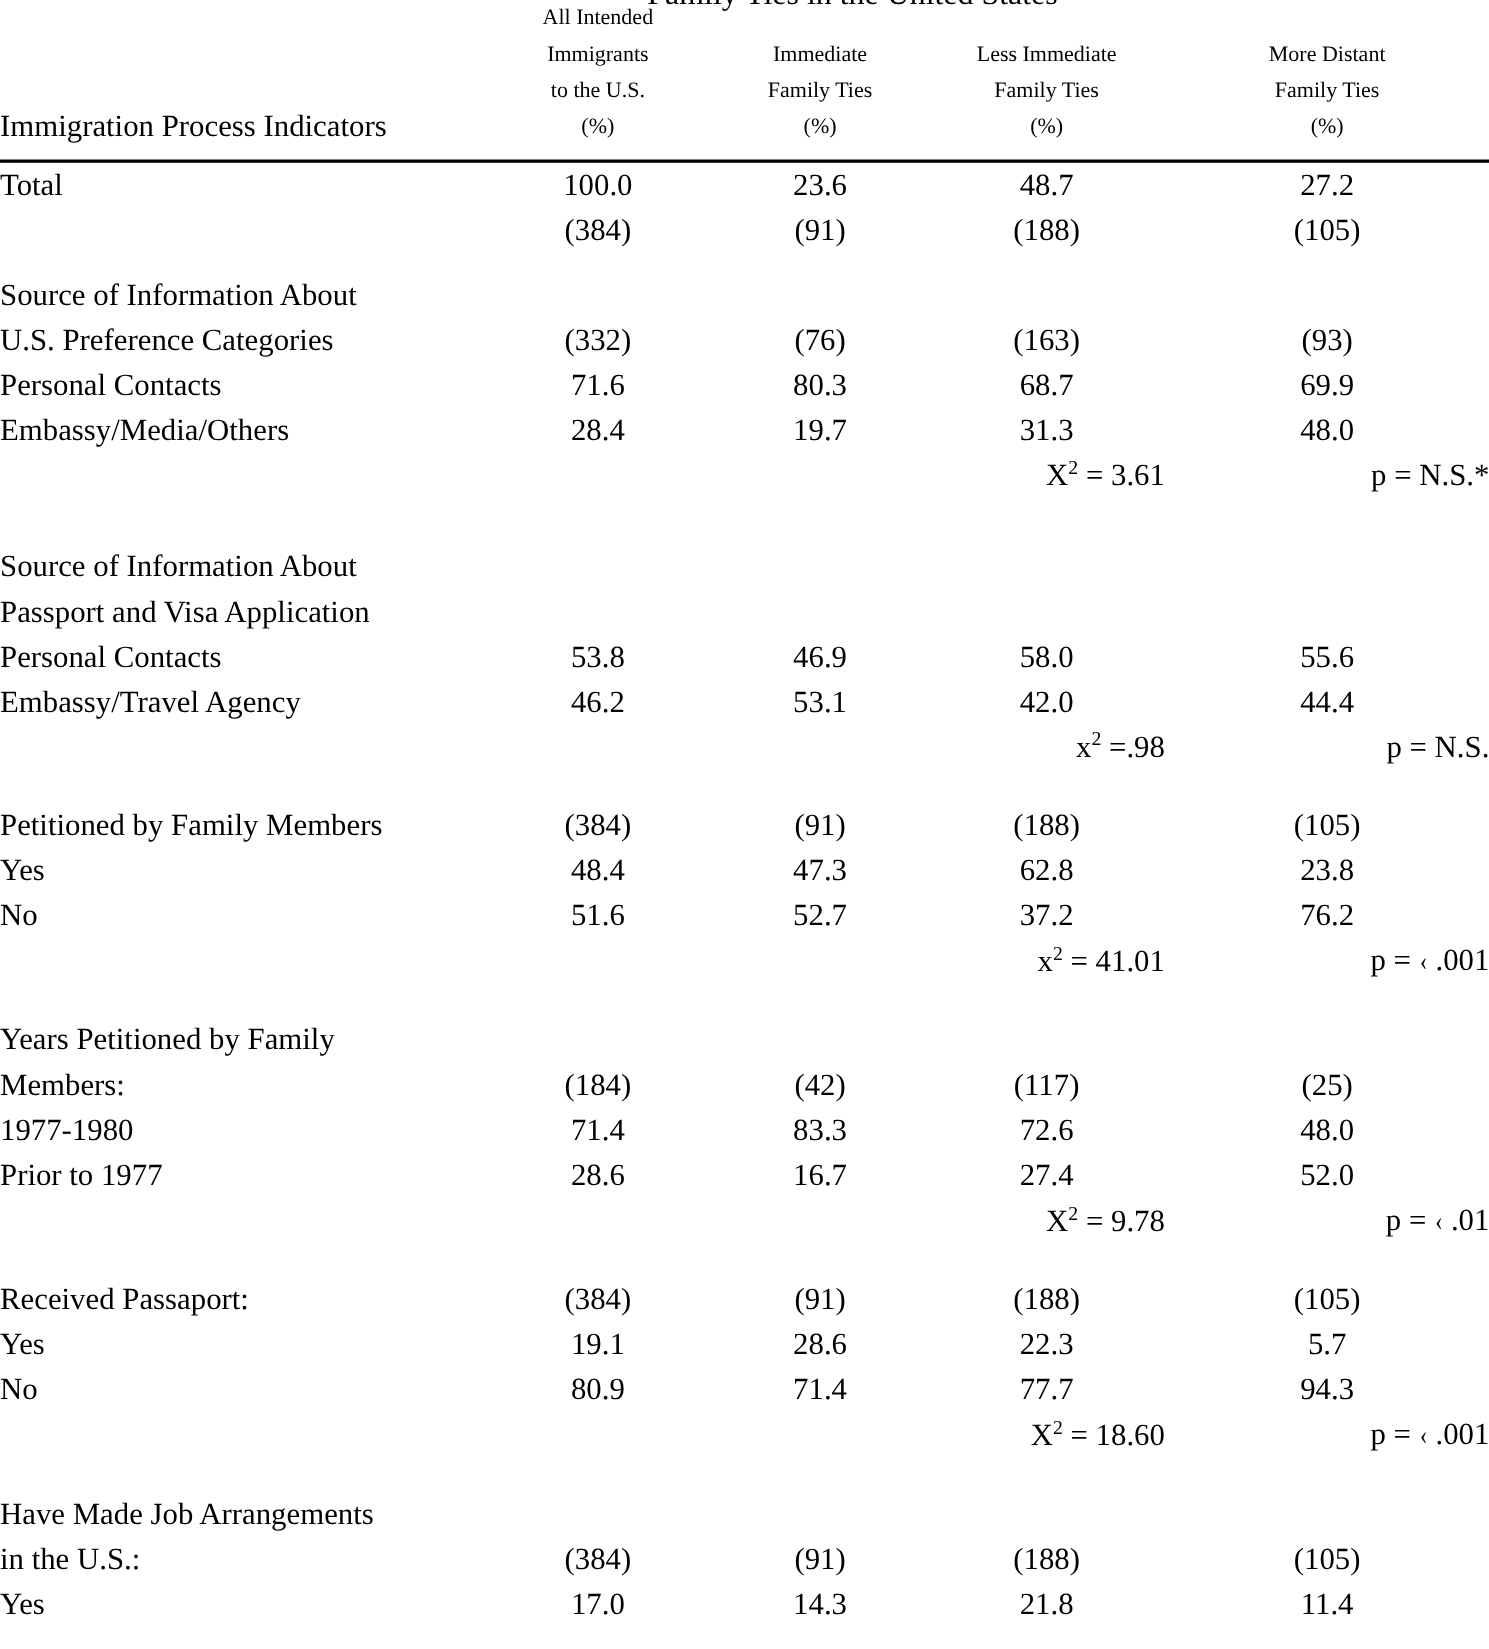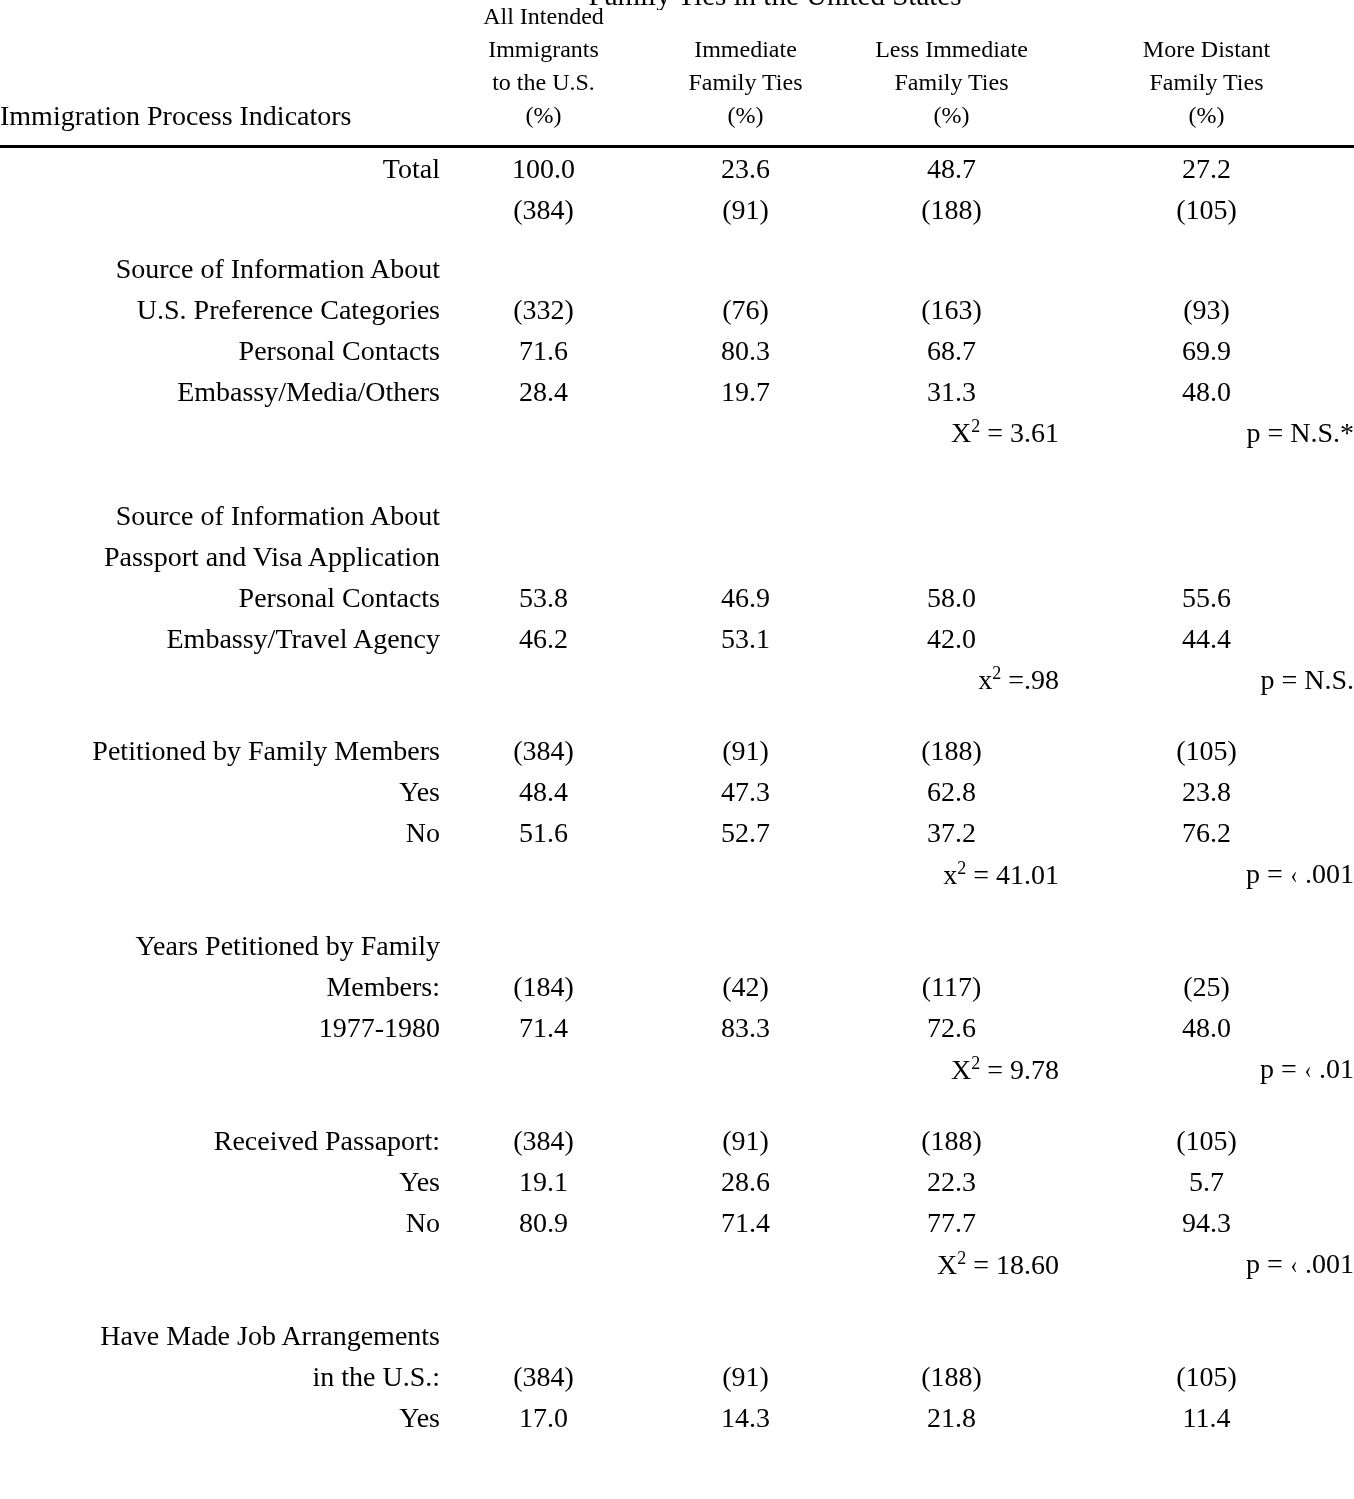--- a/index.html
+++ b/index.html
@@ -61,21 +61,21 @@
 
   
   col.c-label { width: 440px; }
   col.c-d1    { width: 207px; }
   col.c-d2    { width: 197px; }
   col.c-d3    { width: 215px; }
   col.c-d4    { width: 295px; }
 
   .hd {
     text-align: center;
-    font-size: 24px;
+    font-size: 20px;
     line-height: 33px;
     padding-bottom: 4px;
     vertical-align: bottom;
   }
   .hd-label {
     text-align: left;
     padding-left: 2px;
     vertical-align: bottom;
     line-height: 33px;
     padding-bottom: 4px;
@@ -87,21 +87,21 @@
     height: 16px;
   }
   .rule {
     border-bottom: 3px solid #000;
     height: 1px;
     font-size: 0;
     line-height: 0;
   }
 
   tr.body-row td { height: 41px; line-height: 41px; }
-  tr.body-row td.lab { text-align: right; white-space: nowrap; }
+  tr.body-row td.lab { text-align: left; white-space: nowrap; }
   tr.body-row td.val { text-align: center; white-space: nowrap; }
 
   .ind0 { padding-left: 2px; }
   .ind1 { padding-left: 22px; }
   .ind2 { padding-left: 64px; margin-top: 13px; }
   .ind-center { text-align: center; padding-left: 0; }
 
   tr.gap-sm td { height: 18px; line-height: 18px; font-size: 0; }
   tr.gap-md td { height: 30px; line-height: 30px; font-size: 0; }
   tr.gap-lg td { height: 42px; line-height: 42px; font-size: 0; }
@@ -297,20 +297,27 @@
         <td class="val">(117)</td>
         <td class="val">(25)</td>
       </tr>
       <tr class="body-row">
         <td class="lab ind2">1977-1980</td>
         <td class="val">71.4</td>
         <td class="val">83.3</td>
         <td class="val">72.6</td>
         <td class="val">48.0</td>
       </tr>
+      <tr class="body-row">
+        <td class="lab ind2">Prior to 1977</td>
+        <td class="val">28.6</td>
+        <td class="val">16.7</td>
+        <td class="val">27.4</td>
+        <td class="val">52.0</td>
+      </tr>
       <tr class="stat-row">
         <td colspan="2"></td>
           <td></td>
         <td class="stat-chi"><span>X</span><sup class="sq">2</sup><span> = 9.78</span></td>
         <td class="stat-p"><span>p = </span><span class="lt">‹</span><span> .01</span></td>
       </tr>
 
       <tr class="gap-md">
           <td colspan="5"></td>
         </tr>

